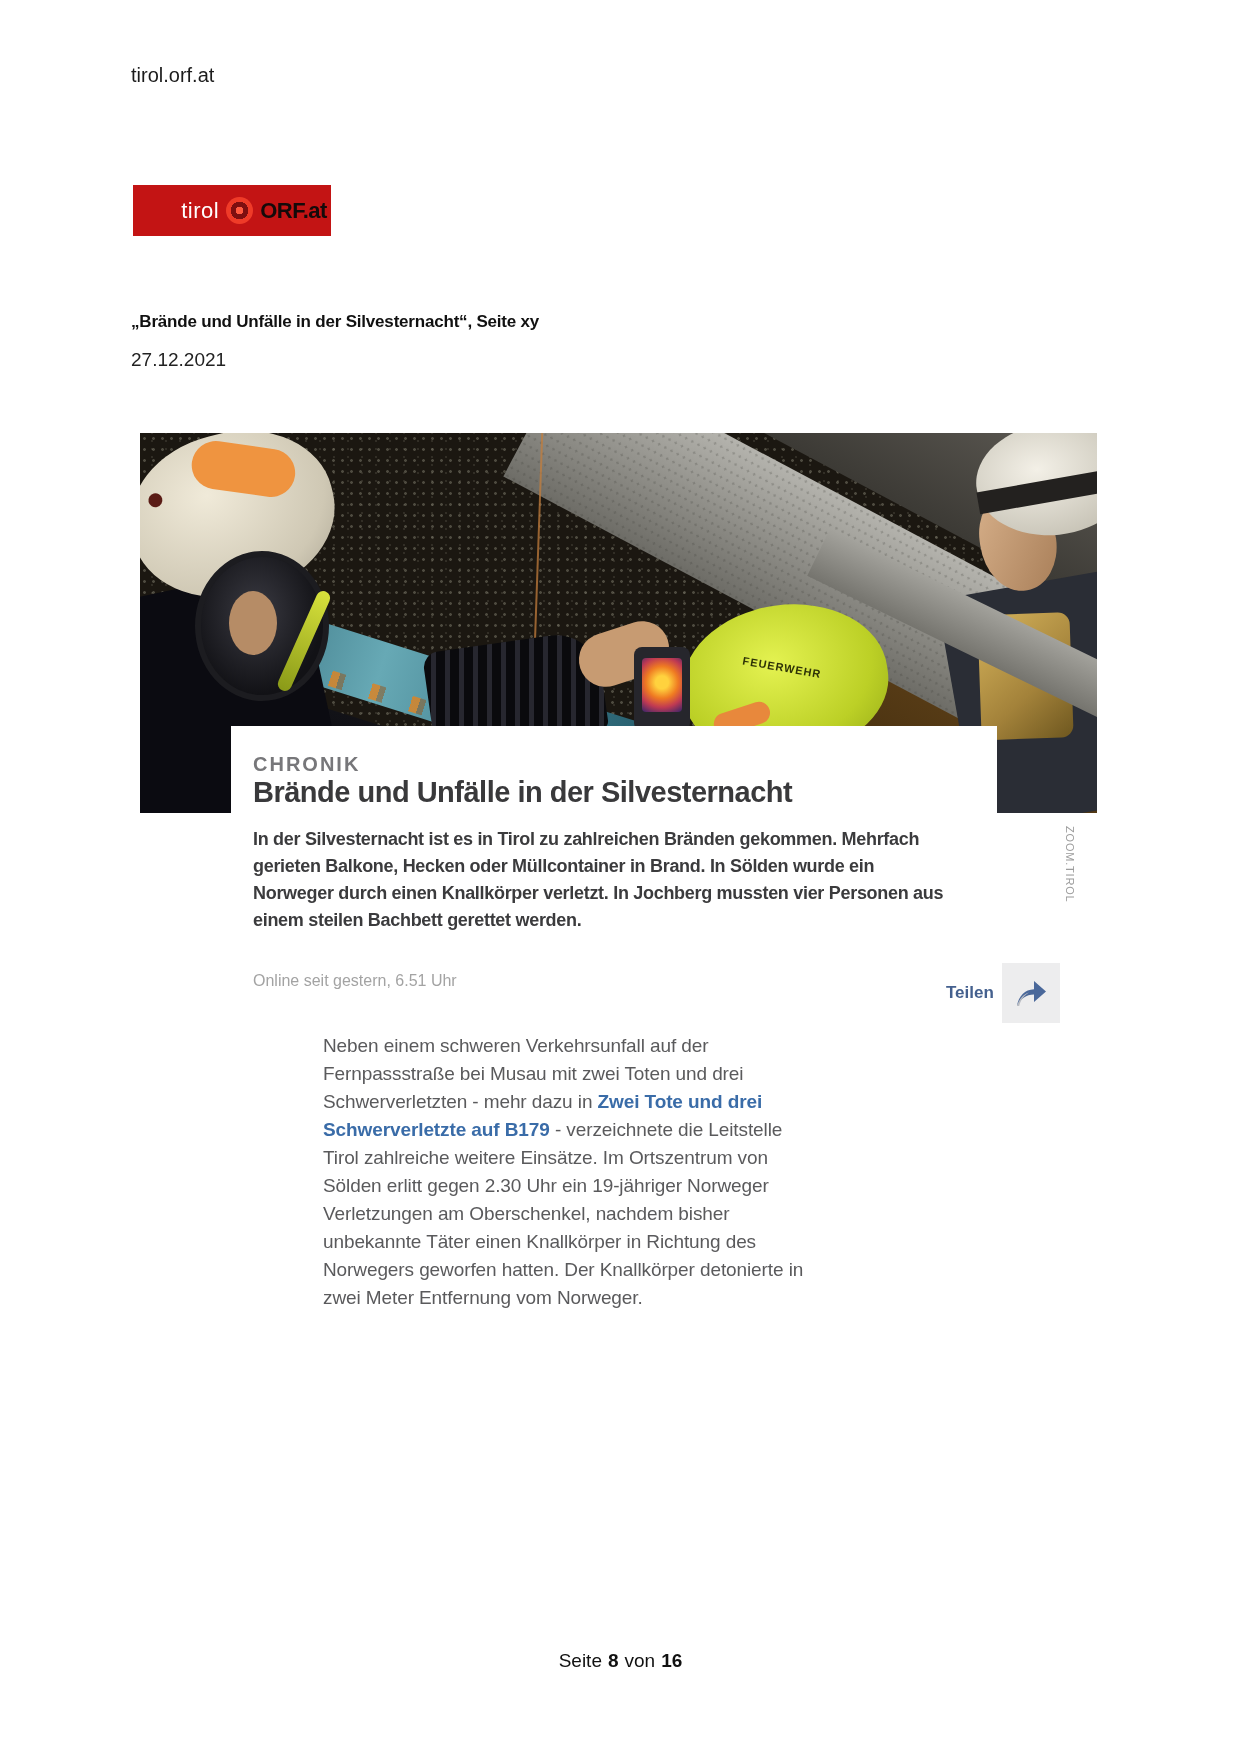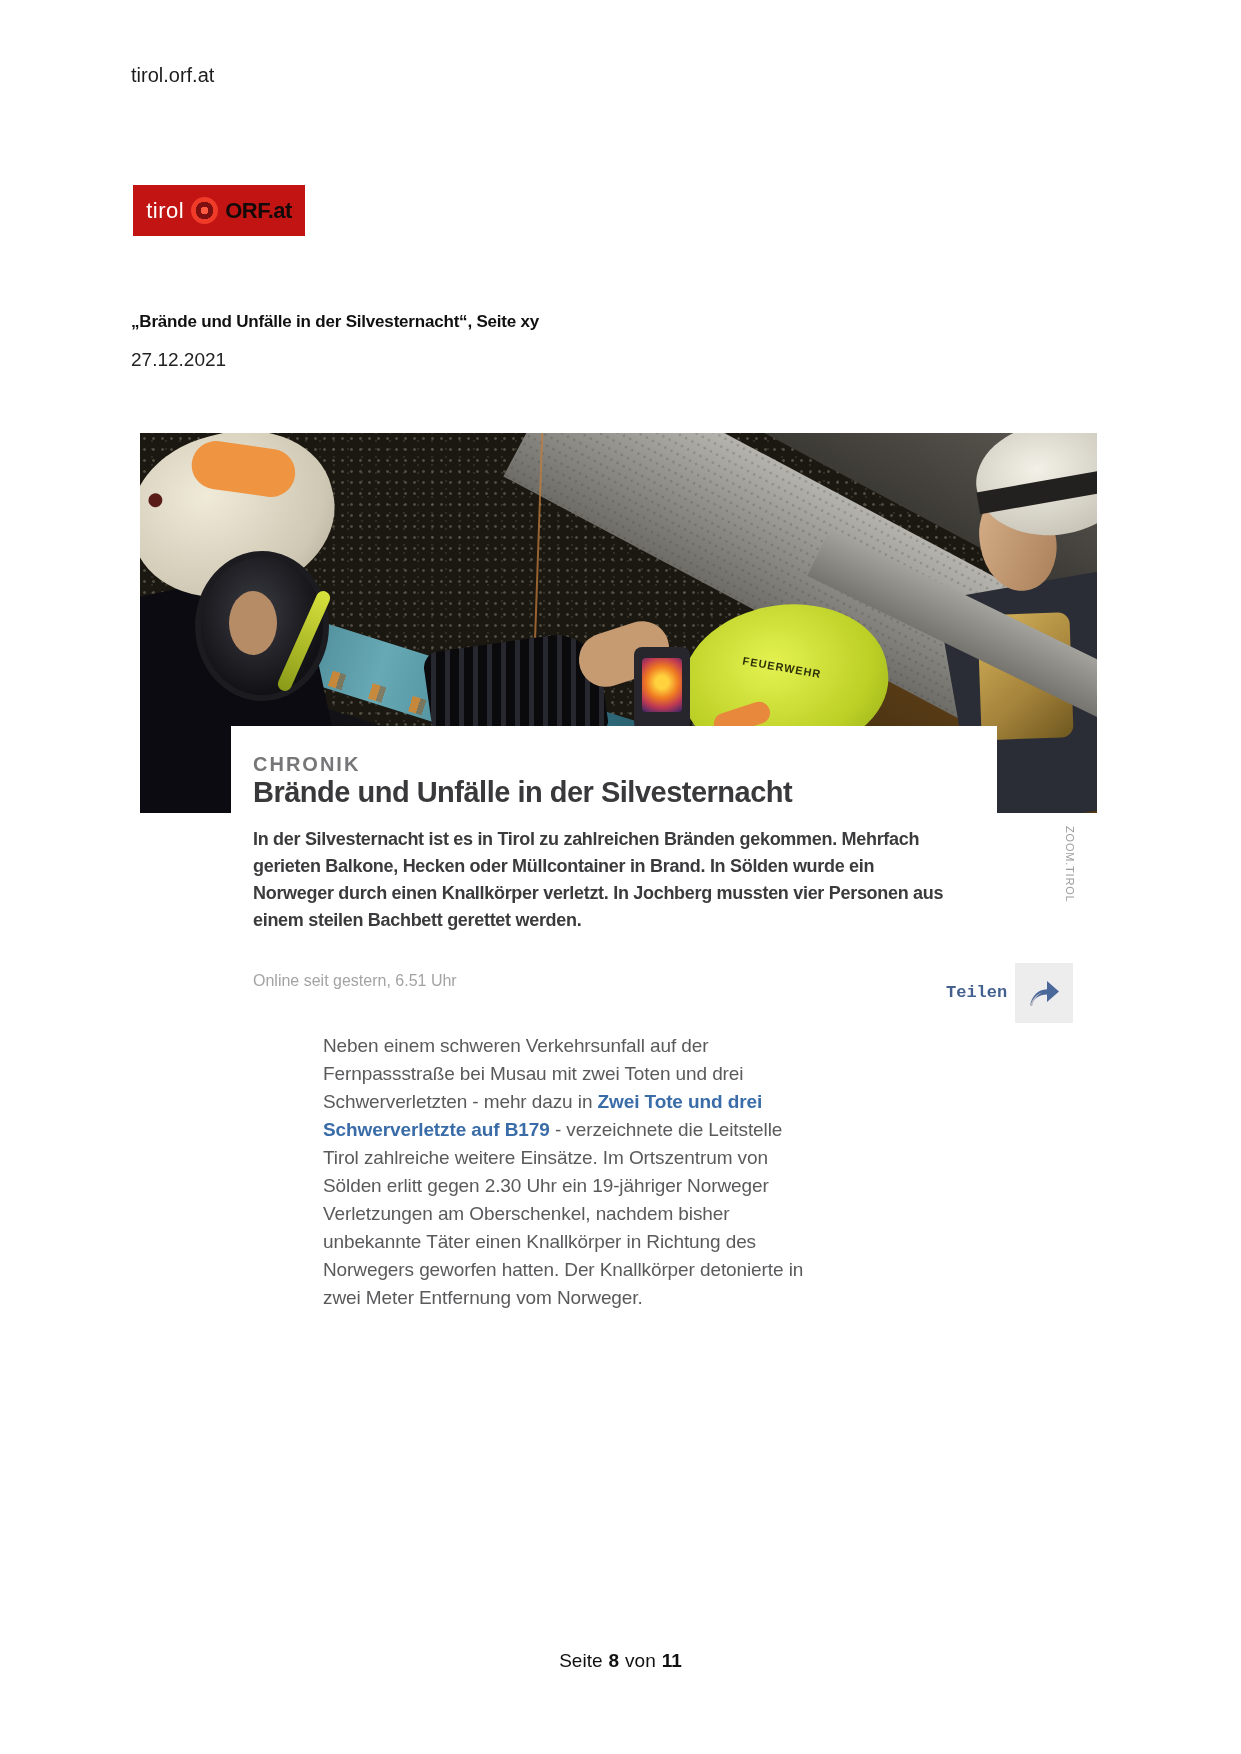--- a/index.html
+++ b/index.html
@@ -4,22 +4,22 @@
 <style>
   html,body{margin:0;padding:0;background:#e8e8e8;}
   .page{
     position:relative;width:1241px;height:1754px;background:#ffffff;
     margin:0 auto;overflow:hidden;
     font-family:"Liberation Sans",sans-serif;color:#1a1a1a;
   }
   
   .site-url{position:absolute;left:131px;top:64px;font-size:20px;color:#1c1c1c;}
   .orf-logo{
-    position:absolute;left:133px;top:185px;width:172px;height:51px;
-    background:#c31414;display:flex;align-items:center;justify-content:center;gap:7px;
+    position:absolute;left:133px;top:185px;width:154px;height:51px;
+    background:#c31414;display:flex;align-items:center;justify-content:center;gap:7px;padding-left:44px;
   }
   .logo-region{color:#ffffff;font-size:22px;letter-spacing:.5px;}
   .orf-eye{
     width:27px;height:27px;border-radius:50%;flex:0 0 auto;
     background:radial-gradient(circle,#ff5a40 0 19%,#7e0f10 19% 46%,#ef3b28 46% 74%,#a91212 74% 100%);
   }
   .logo-brand{color:#140a0a;font-size:22px;font-weight:bold;letter-spacing:-.5px;}
   .doc-title{position:absolute;left:131px;top:312px;font-size:17px;font-weight:bold;letter-spacing:-.2px;color:#111;}
   .doc-date{position:absolute;left:131px;top:349px;font-size:19px;color:#222;}
 
@@ -95,21 +95,21 @@
   
   .article-card{
     position:absolute;left:231px;top:726px;width:766px;z-index:10;background:#ffffff;
     padding:27px 22px 12px 22px;box-sizing:border-box;
   }
   .kicker{font-size:20px;font-weight:700;letter-spacing:2px;color:#77777a;}
   .headline{font-size:29px;font-weight:700;letter-spacing:-.5px;color:#39393b;}
   .teaser{margin-top:17px;width:706px;font-size:18px;font-weight:700;letter-spacing:-.3px;
     color:#3b3b3d;line-height:27px;}
   .published{position:absolute;left:253px;top:972px;font-size:16px;color:#a3a3a3;z-index:11;}
-  .share-group{position:absolute;left:946px;top:963px;display:flex;align-items:center;gap:8px;z-index:11;cursor:pointer;font-family:Liberation Mono, monospace;}
+  .share-group{position:absolute;left:946px;top:963px;display:flex;align-items:center;gap:8px;z-index:11;cursor:pointer;}
   .share-label{font-size:17px;font-weight:700;color:#44608e;line-height:60px;}
   .share-iconbox{width:58px;height:60px;background:#ededee;display:flex;align-items:center;justify-content:center;}
   .photo-credit{
     position:absolute;left:1064px;top:826px;height:80px;
     writing-mode:vertical-rl;font-size:11px;letter-spacing:.8px;color:#9c9c9c;z-index:11;
   }
   .body-text{
     position:absolute;left:323px;top:1032px;width:490px;z-index:11;
     font-size:19px;color:#5a5a5c;line-height:28px;letter-spacing:-.1px;
   }
@@ -195,16 +195,16 @@
   </div>
 
   <div class="photo-credit">ZOOM.TIROL</div>
 
   <div class="body-text"><span>Neben einem schweren Verkehrsunfall auf der Fernpassstraße bei Musau mit zwei Toten und drei Schwerverletzten - mehr dazu in </span><span class="body-link">Zwei Tote und drei Schwerverletzte auf B179</span><span> - verzeichnete die Leitstelle Tirol zahlreiche weitere Einsätze. Im Ortszentrum von Sölden erlitt gegen 2.30 Uhr ein 19-jähriger Norweger Verletzungen am Oberschenkel, nachdem bisher unbekannte Täter einen Knallkörper in Richtung des Norwegers geworfen hatten. Der Knallkörper detonierte in zwei Meter Entfernung vom Norweger.</span></div>
 
   <div class="page-footer">
     <span>Seite</span>
     <span class="num">8</span>
     <span>von</span>
-    <span class="num">11</span>
+    <span class="num">16</span>
   </div>
 
 </div>
 
 </body></html>

